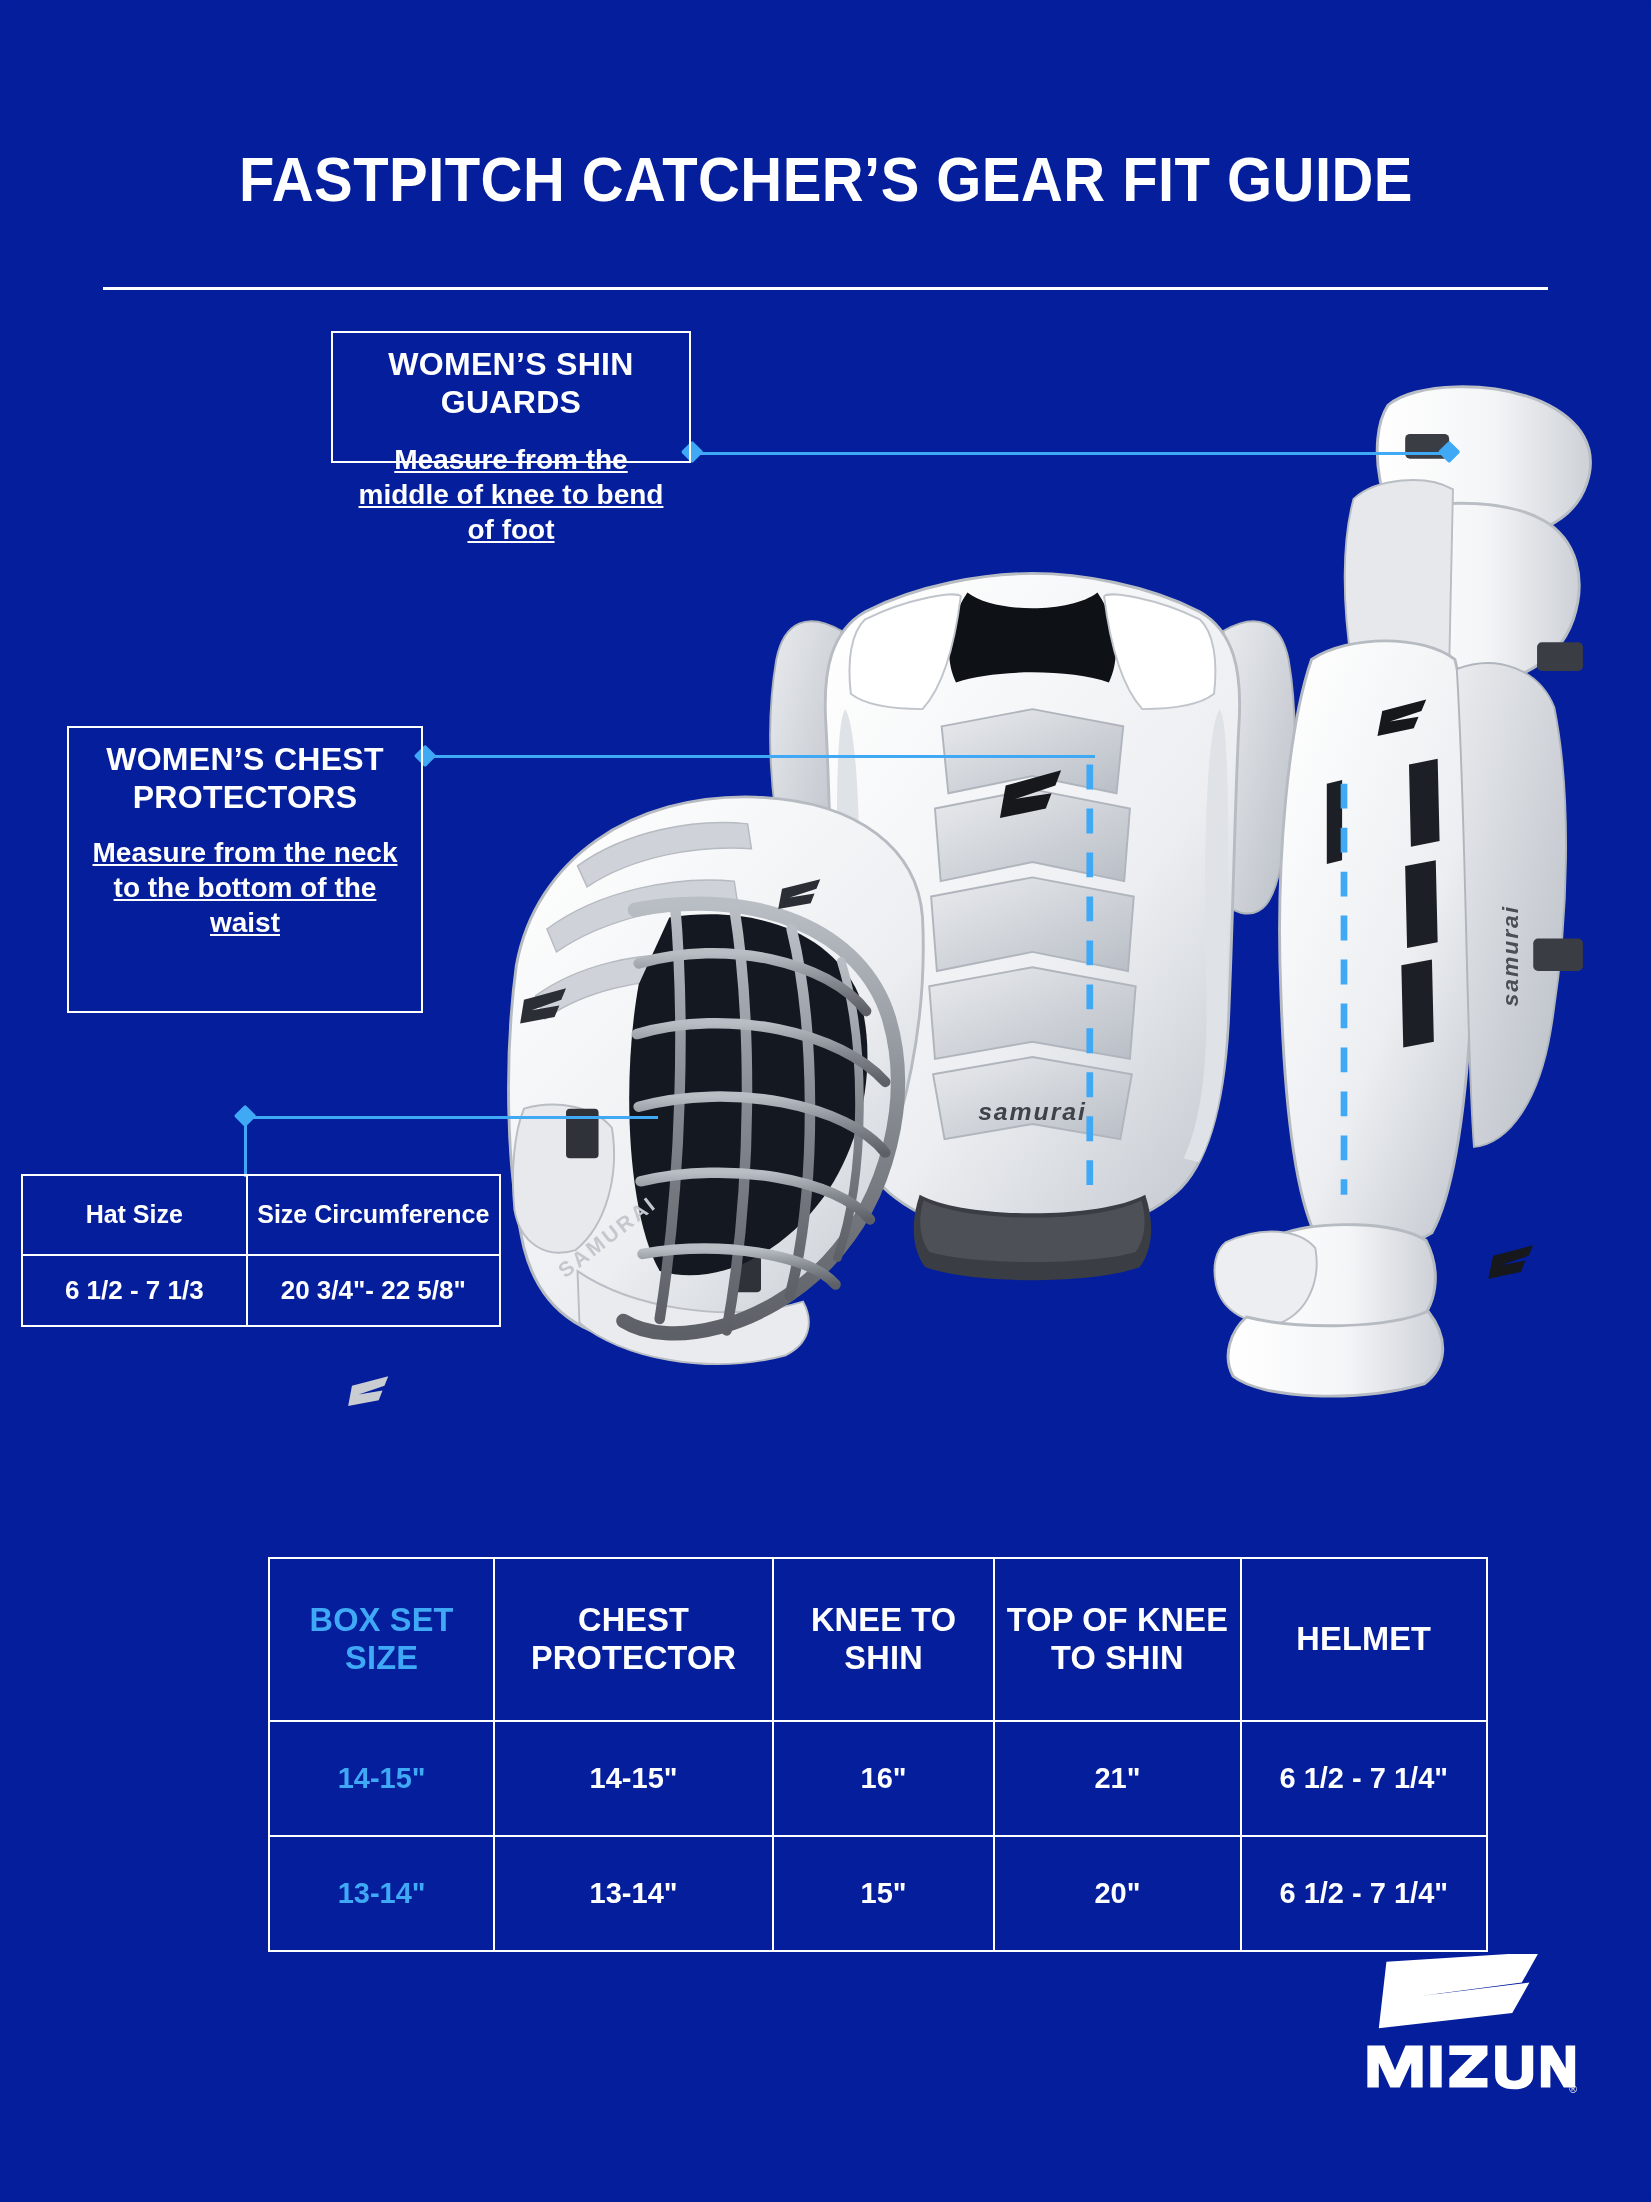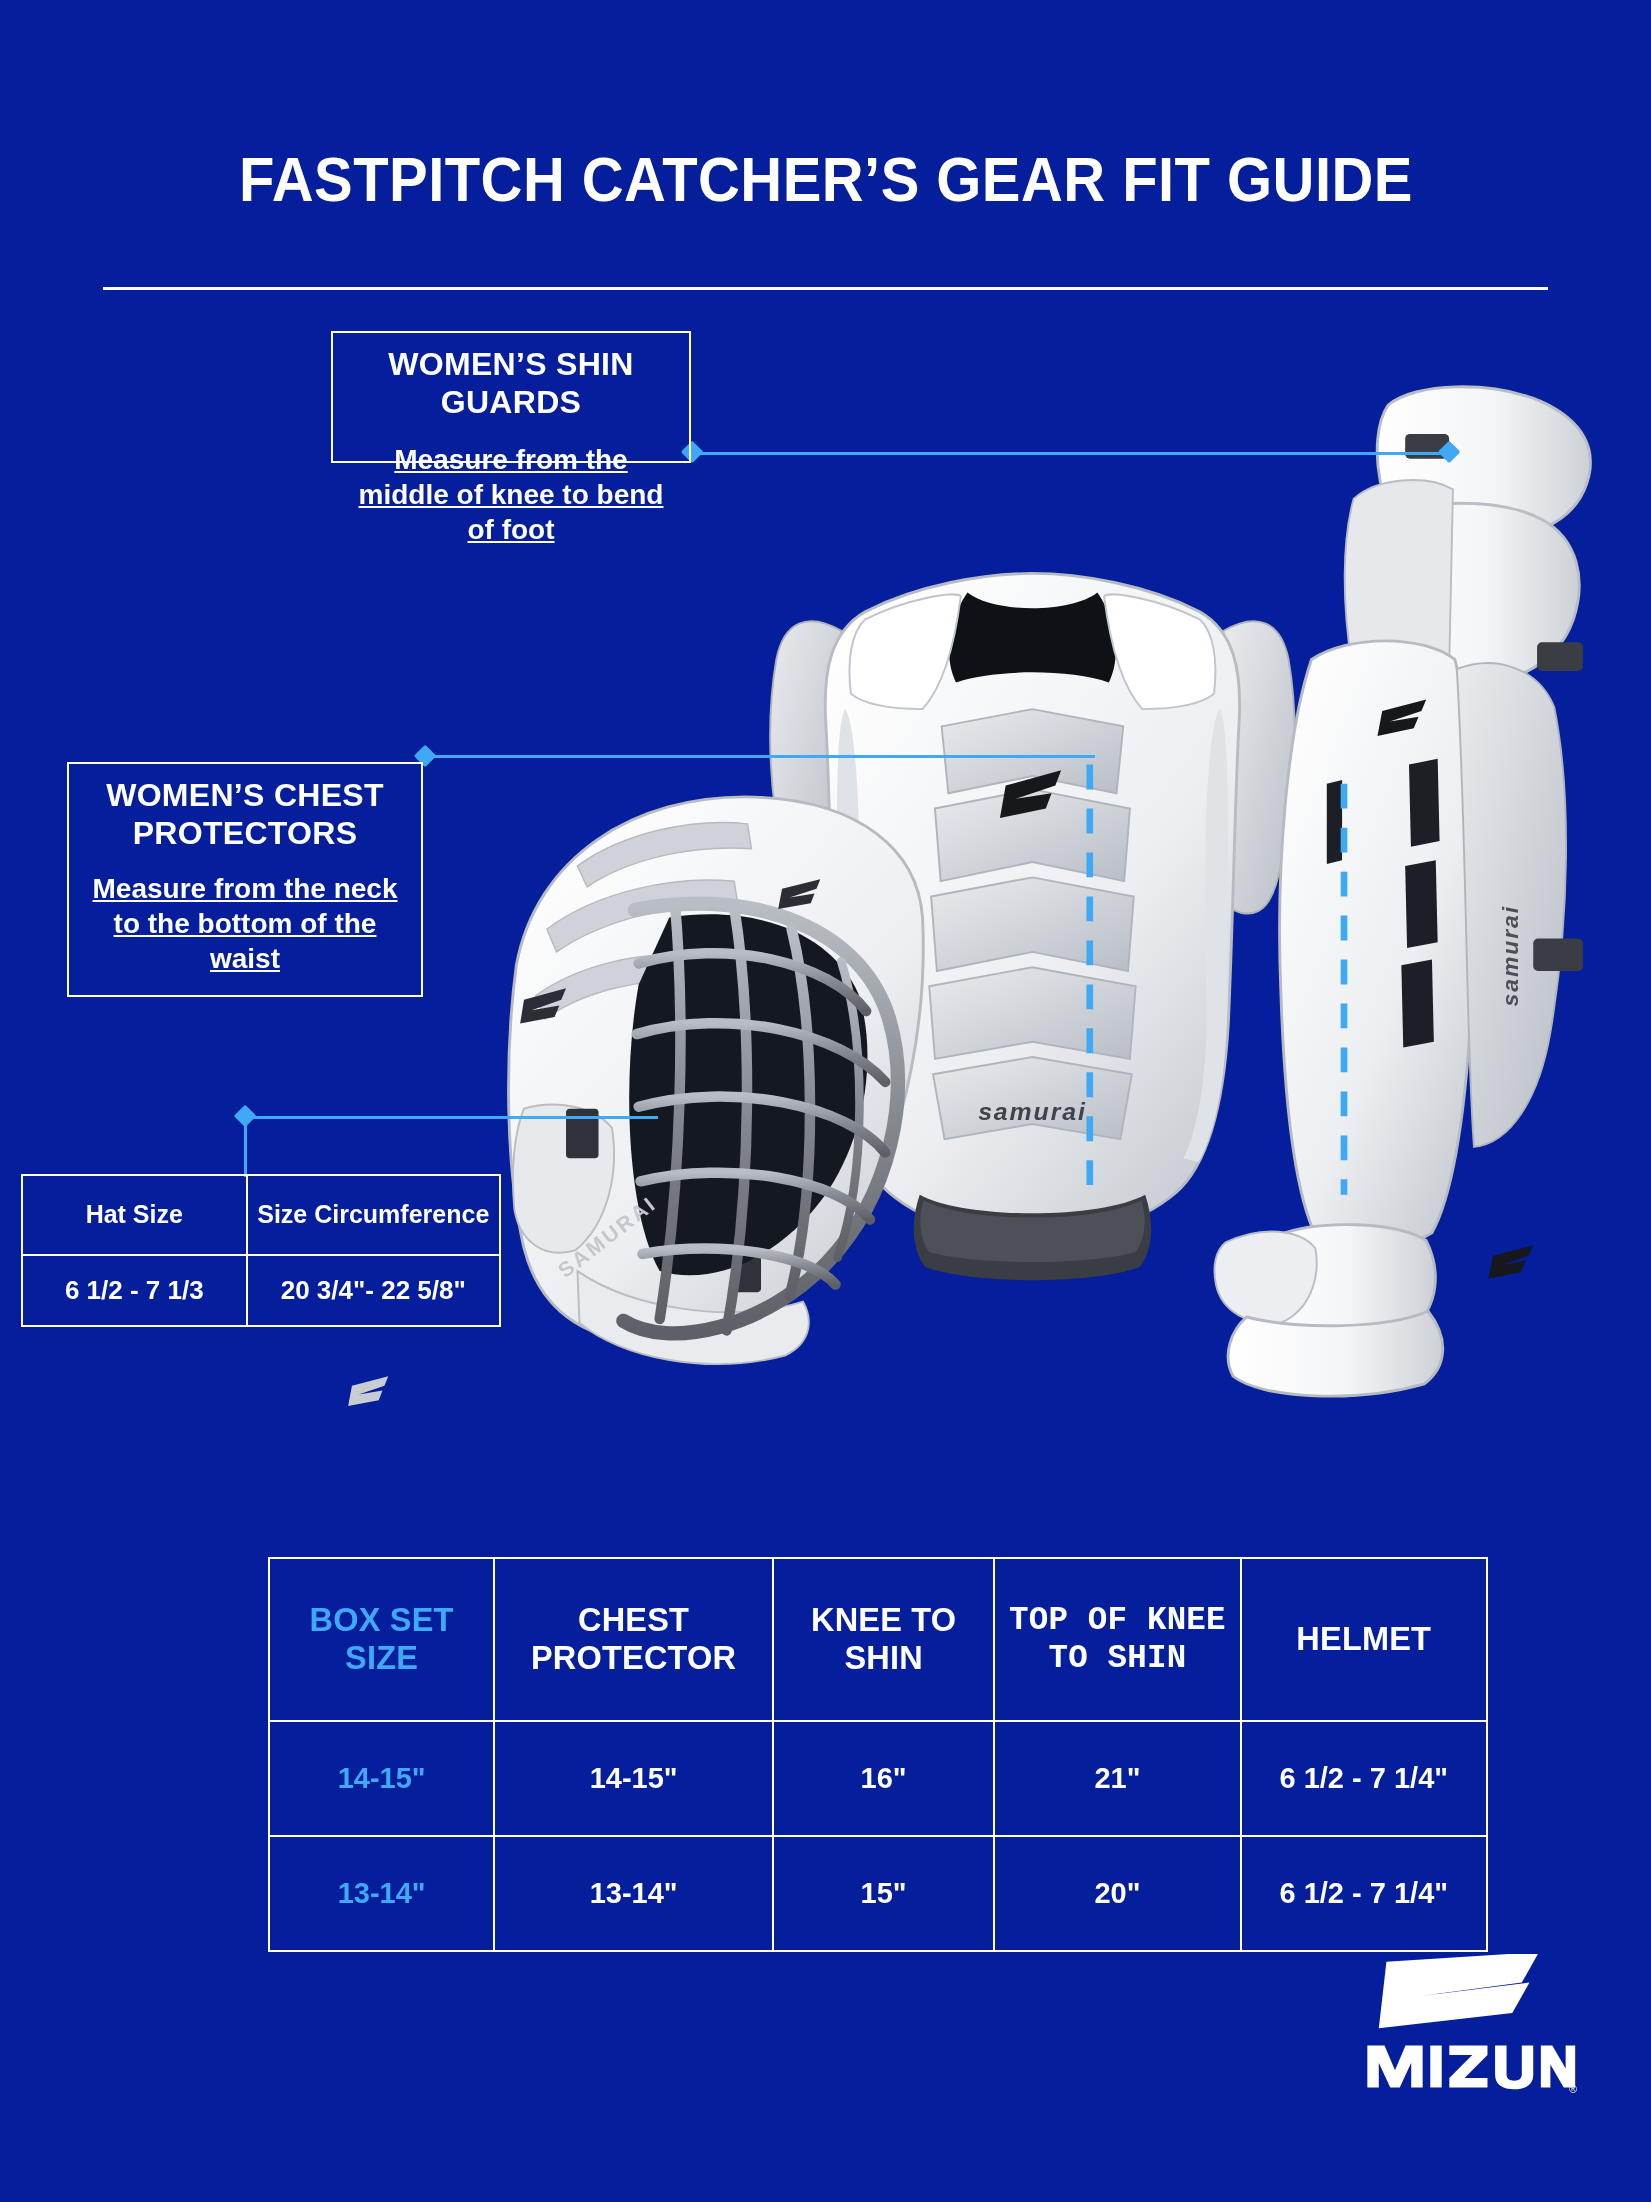--- a/index.html
+++ b/index.html
@@ -52,21 +52,21 @@
   }
   .callout .c-body {
     font-size: 28px;
     font-weight: 700;
     line-height: 1.25;
     margin-top: 19px;
     text-decoration: underline;
   }
   #callout-shin  { left: 331px; top: 331px; width: 360px; height: 132px; }
   #callout-shin .c-body { margin-top: 21px; }
-  #callout-chest { left: 67px;  top: 762px; width: 356px; height: 235px; }
+  #callout-chest { left: 67px;  top: 726px; width: 356px; height: 287px; }
 
   
   .conn-line {
     position: absolute;
     height: 2.9px;
     background: #3FA9F5;
   }
   .conn-dot {
     position: absolute;
     width: 16.3px; height: 16.3px;
@@ -118,21 +118,21 @@
     padding: 5.7px 3.8px;
     letter-spacing: 0.2px;
   }
   #size-table td {
     height: 115px;
     font-size: 29px;
     font-weight: 700;
   }
   #size-table .accent { color: #3FA9F5; }
   .c1 { width: 226px; } .c2 { width: 279px; } .c3 { width: 222px; }
-  .c4 { width: 247px; font-family: Liberation Mono, monospace; } .c5 { width: 247px; }
+  .c4 { width: 247px; } .c5 { width: 247px; }
 
   
   #gear { position: absolute; left: 0; top: 0; width: 1652px; height: 2202px; pointer-events: none; }
 
   
   #logo { position: absolute; right: 71px; bottom: 105px; width: 229px; height: 143px; }
 </style>
 </head>
 <body>
 

